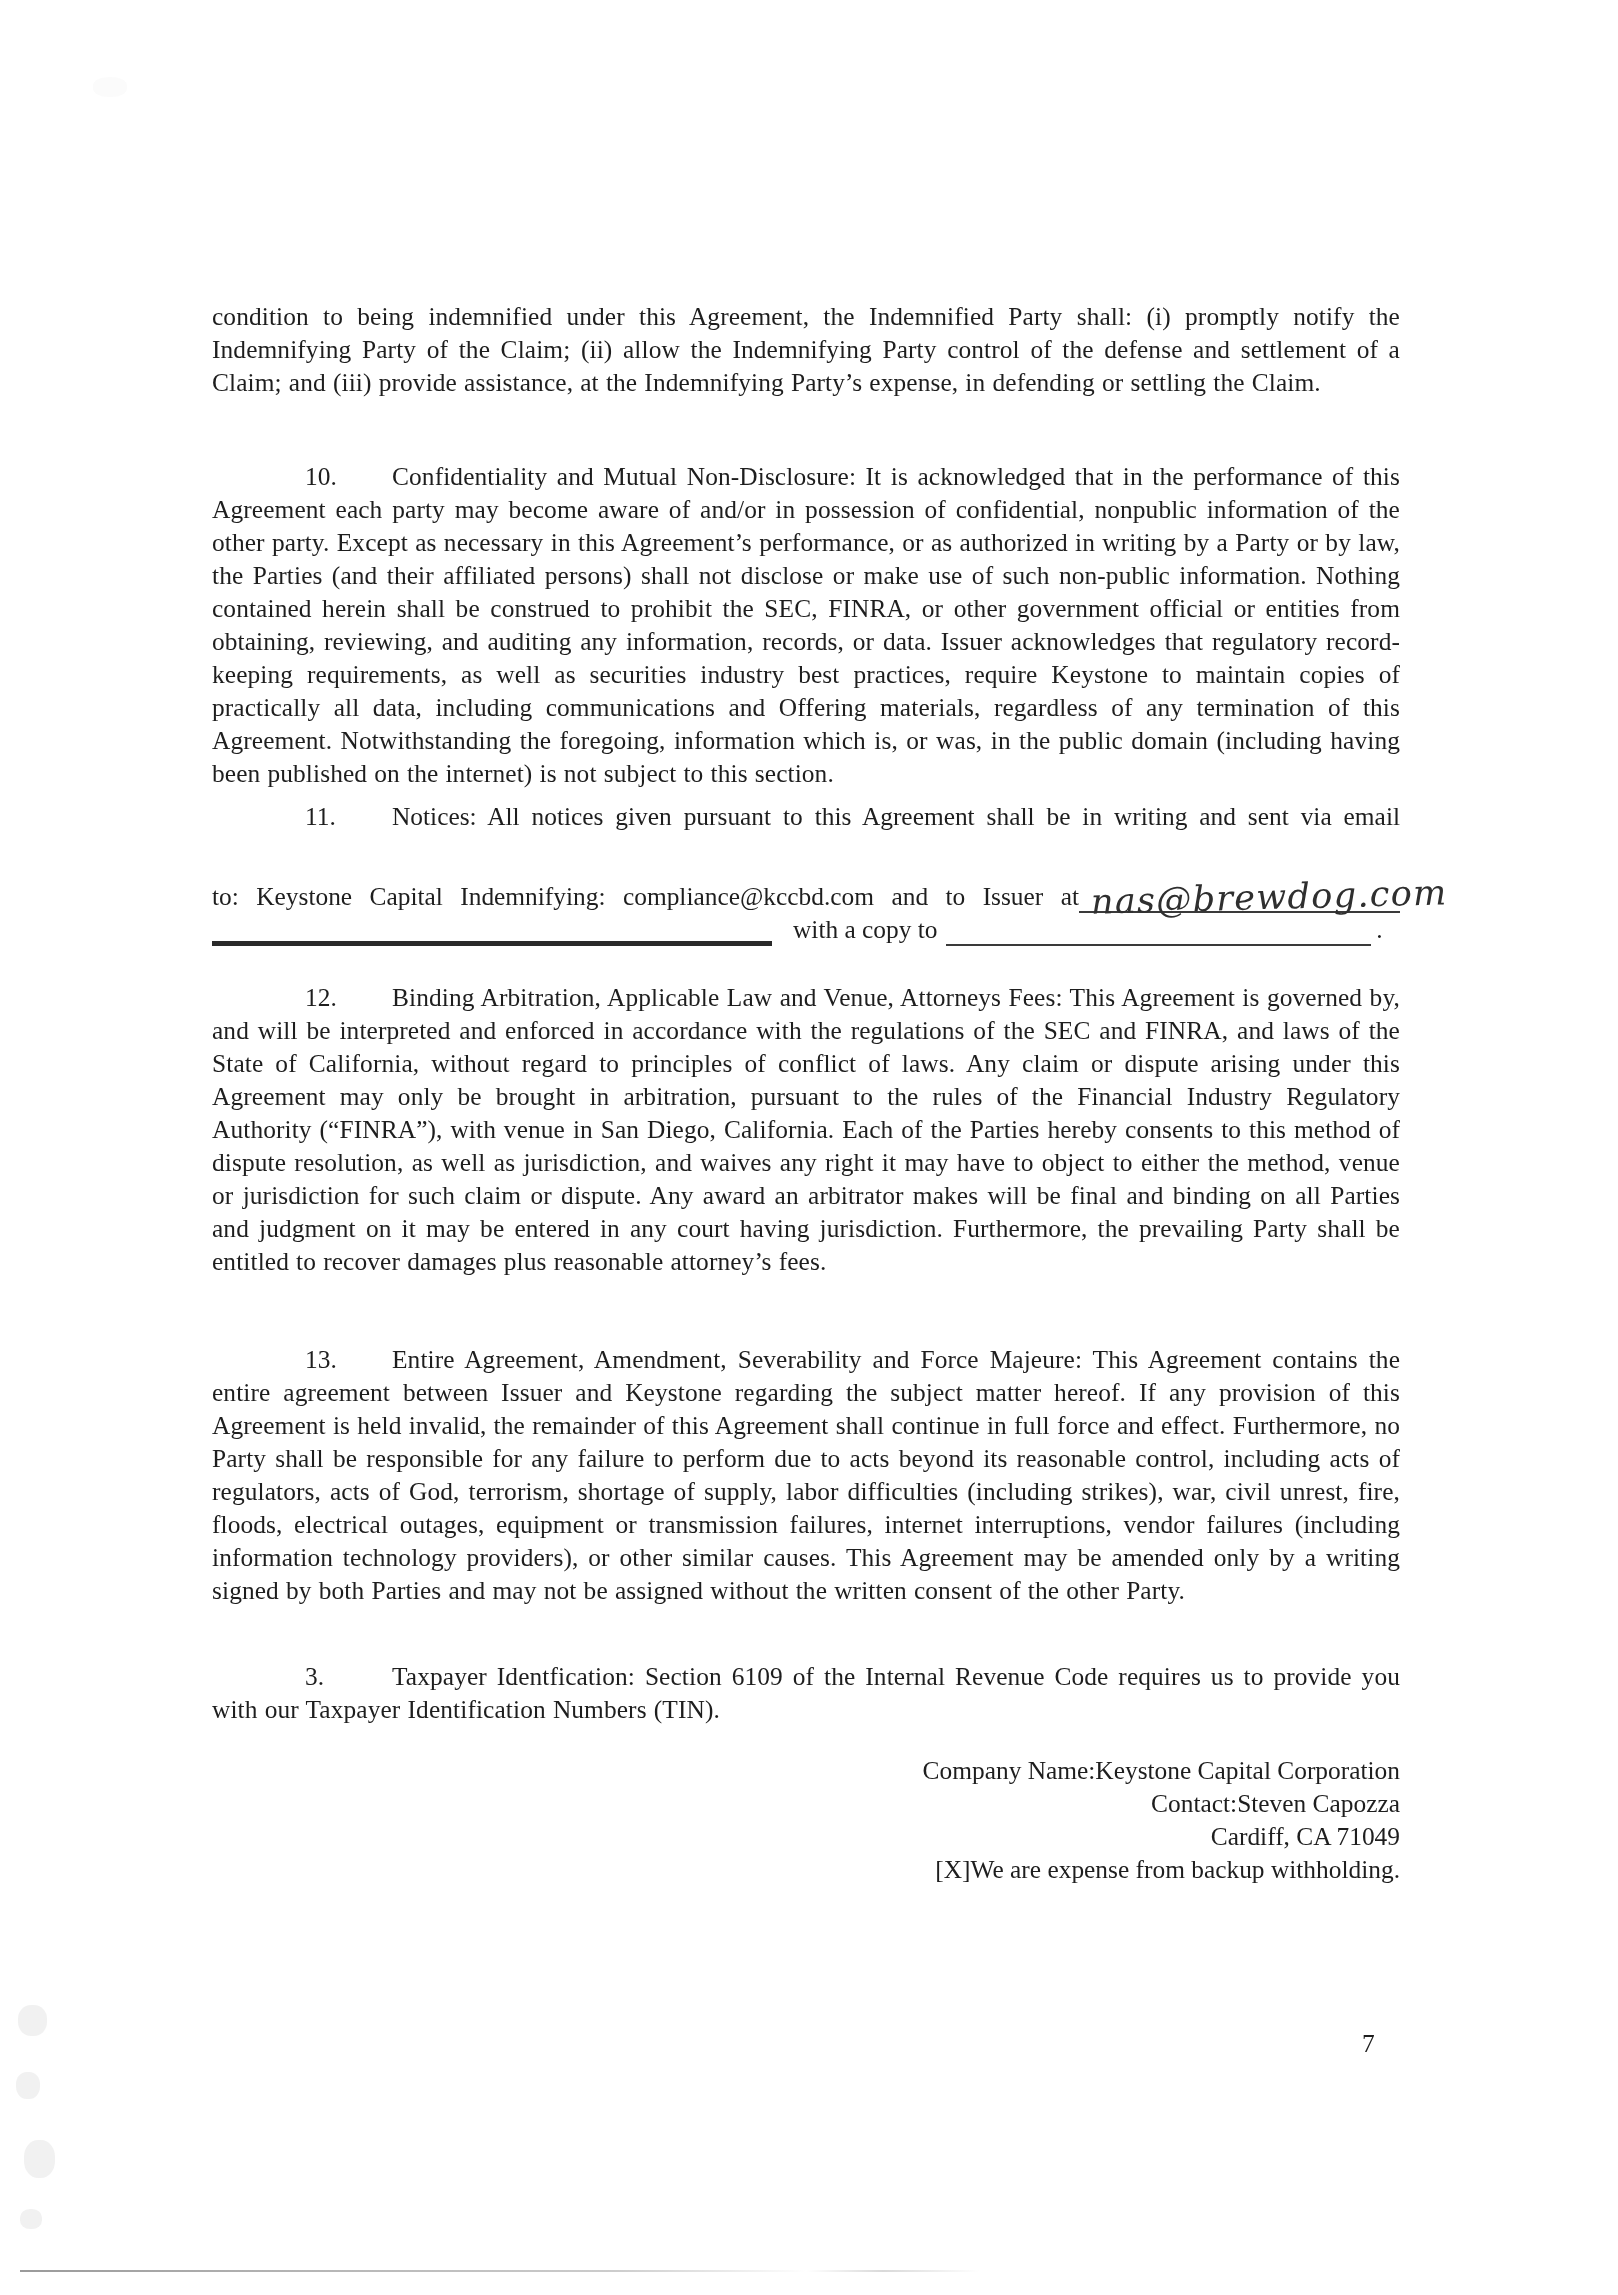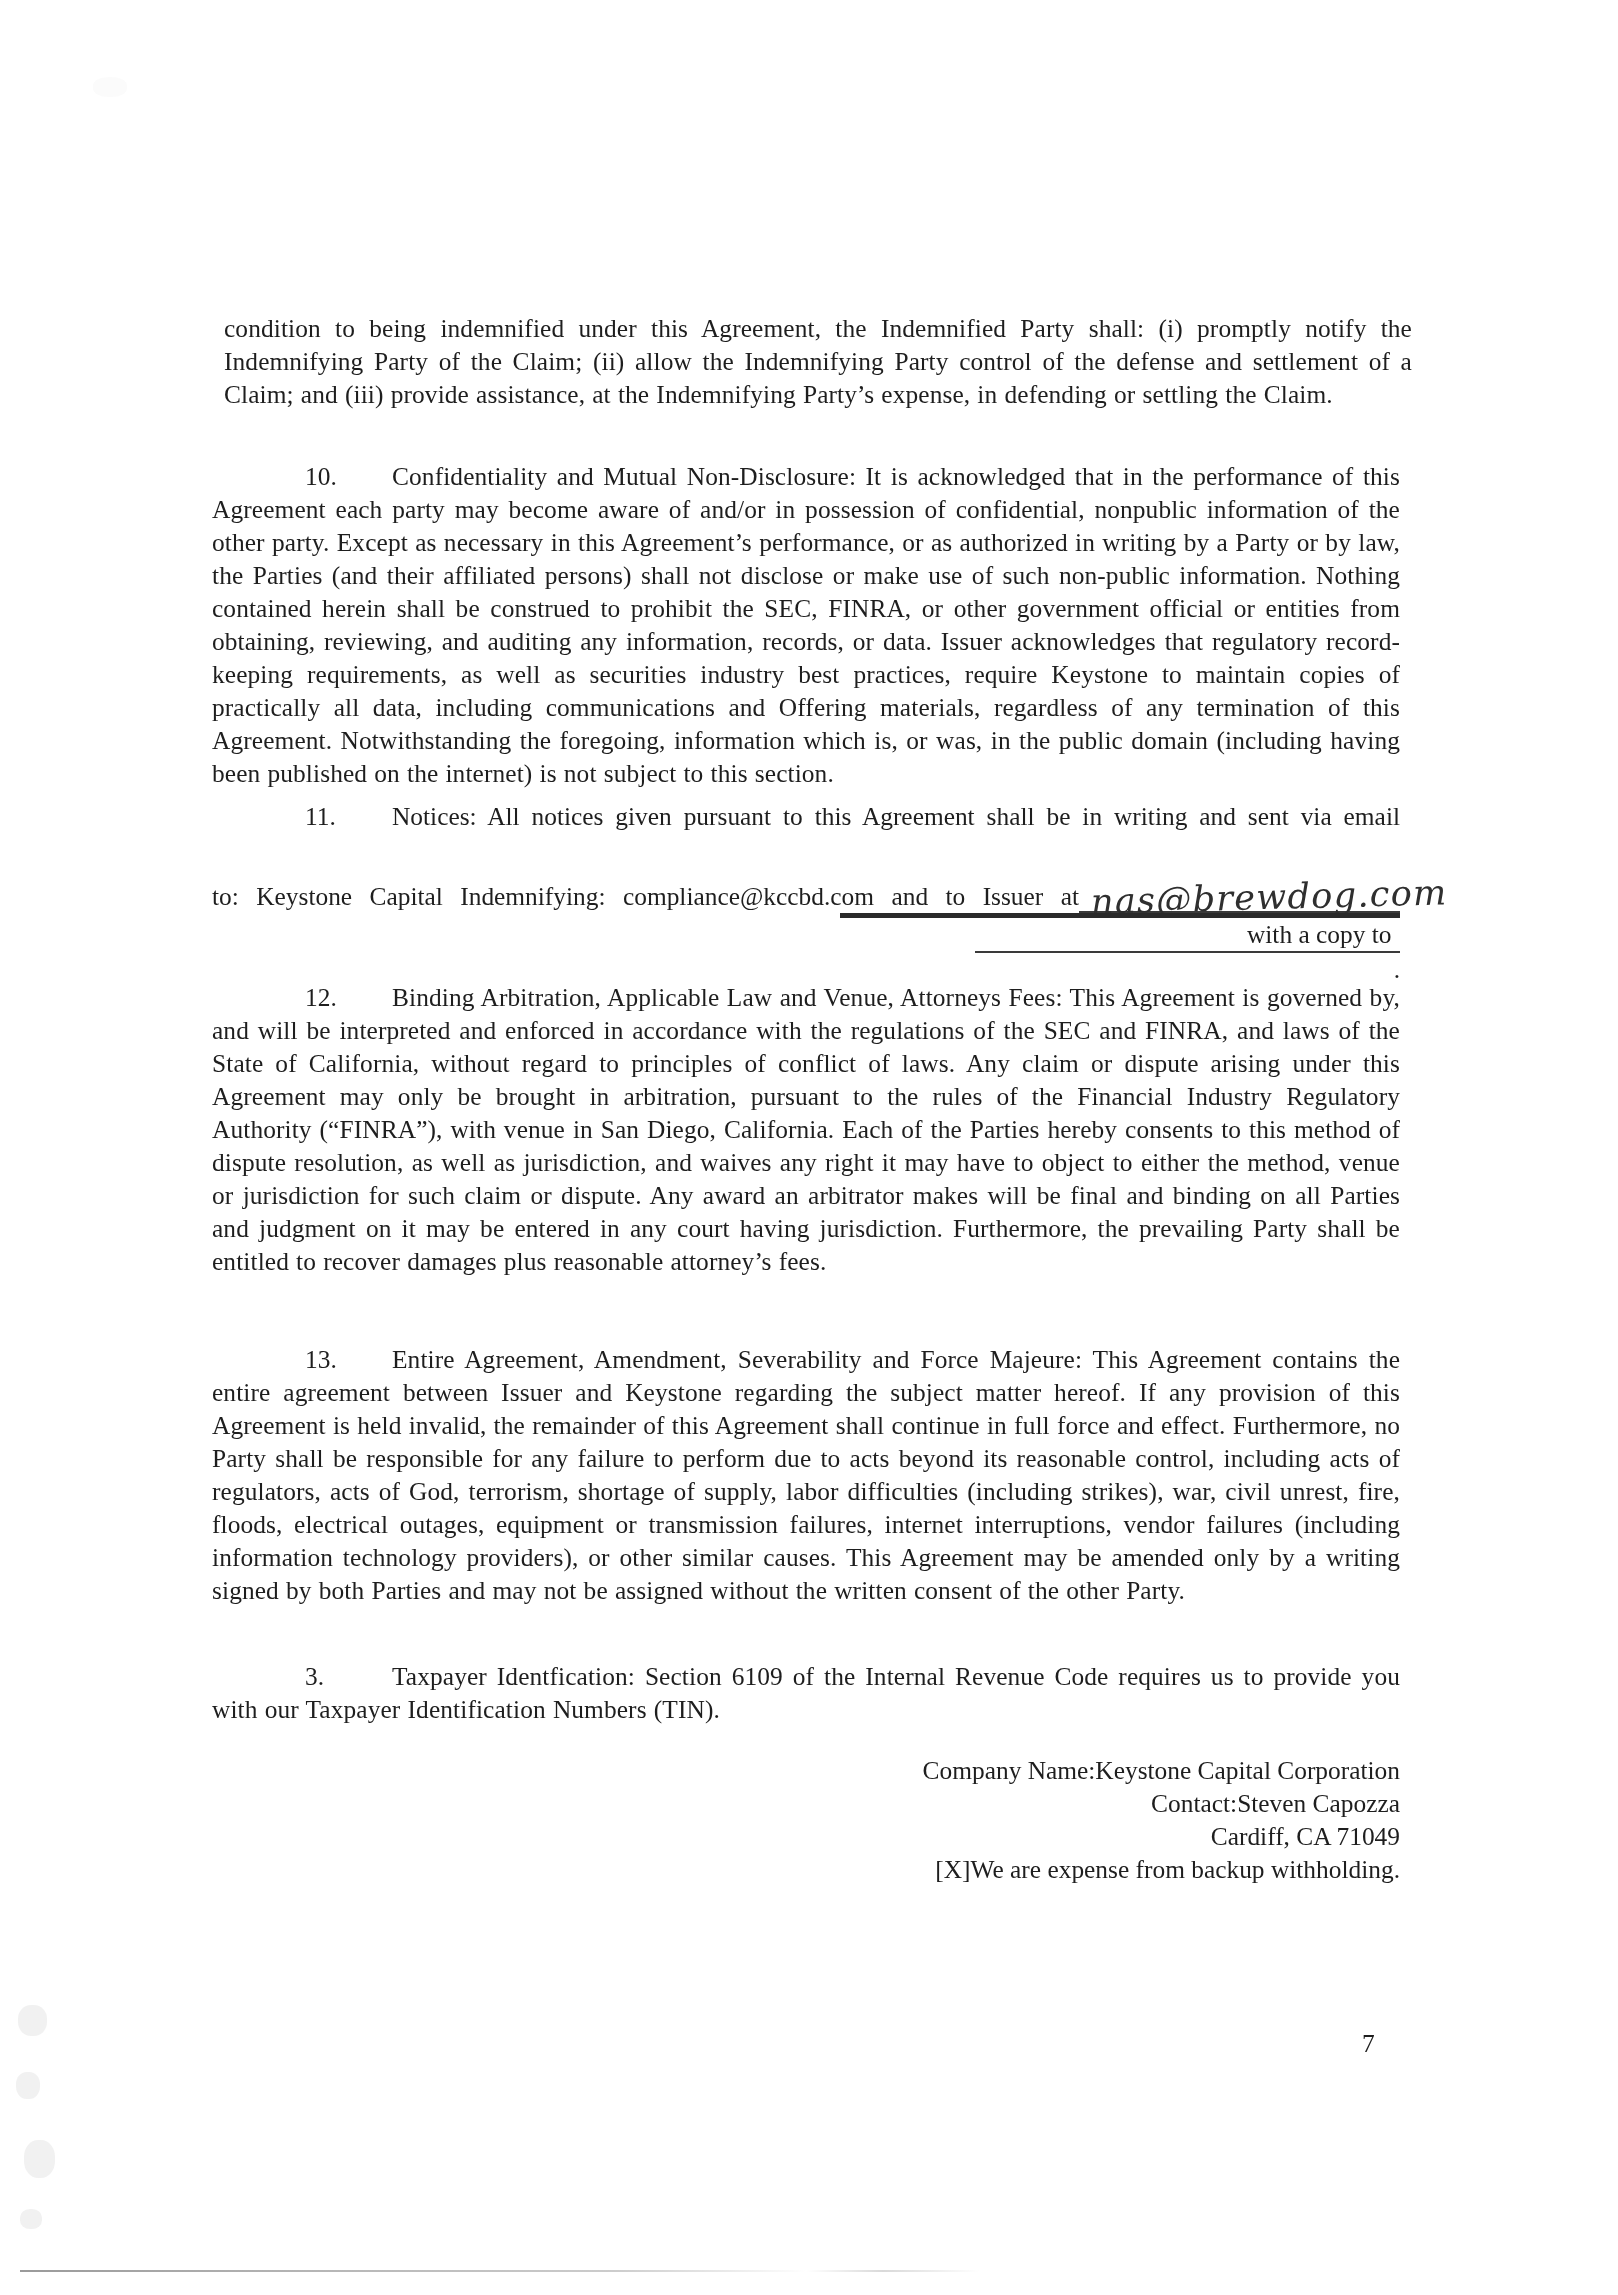--- a/index.html
+++ b/index.html
@@ -66,21 +66,20 @@
   }
   .copy-line {
     position: absolute;
     left: 212px;
     width: 1188px;
     height: 33px;
     display: flex;
     align-items: flex-end;
     font-size: 25.4px;
     line-height: 33px;
-    flex-direction: column;
   }
   .blank-left {
     width: 560px;
     height: 30px;
     border-bottom: 5.2px solid #2a2a2a;
   }
   .blank-right {
     width: 425px;
     height: 30px;
     border-bottom: 2.6px solid #3a3a3a;
@@ -123,21 +122,21 @@
   .smudge.s2 { left: 16.3px; top: 2072px; width: 23.5px; height: 27px; }
   .smudge.s3 { left: 23.5px; top: 2140px; width: 31px; height: 38px; }
   .smudge.s4 { left: 19.6px; top: 2209px; width: 22px; height: 19.6px; }
   .smudge.s5 { left: 93px; top: 77px; width: 34px; height: 19.6px; background: #fafafa; }
 </style>
 </head>
 <body>
 
 <div class="page">
 
-  <p class="block" style="top:300px; margin:12px;">condition to being indemnified under this Agreement, the Indemnified Party shall: (i) promptly notify the Indemnifying Party of the Claim; (ii) allow the Indemnifying Party control of the defense and settlement of a Claim; and (iii) provide assistance, at the Indemnifying Party’s expense, in defending or settling the Claim.</p>
+  <p class="block" style="top:300px; margin:0;">condition to being indemnified under this Agreement, the Indemnified Party shall: (i) promptly notify the Indemnifying Party of the Claim; (ii) allow the Indemnifying Party control of the defense and settlement of a Claim; and (iii) provide assistance, at the Indemnifying Party’s expense, in defending or settling the Claim.</p>
 
   <p class="block indent" style="top:460px; margin:0;"><span class="num">10.</span><span>Confidentiality and Mutual Non-Disclosure: It is acknowledged that in the performance of this Agreement each party may become aware of and/or in possession of confidential, nonpublic information of the other party. Except as necessary in this Agreement’s performance, or as authorized in writing by a Party or by law, the Parties (and their affiliated persons) shall not disclose or make use of such non-public information. Nothing contained herein shall be construed to prohibit the SEC, FINRA, or other government official or entities from obtaining, reviewing, and auditing any information, records, or data. Issuer acknowledges that regulatory record-keeping requirements, as well as securities industry best practices, require Keystone to maintain copies of practically all data, including communications and Offering materials, regardless of any termination of this Agreement. Notwithstanding the foregoing, information which is, or was, in the public domain (including having been published on the internet) is not subject to this section.</span></p>
 
   <div class="line-just indent" style="top:800px;"><span class="num">11.</span><span>Notices: All notices given pursuant to this Agreement shall be in writing and sent via email</span></div>
 
   <div class="line-just" style="top:880px;"><span>to: Keystone Capital Indemnifying: compliance@kccbd.com and to Issuer at</span><span class="email-blank"><span class="handwriting">nas@brewdog.com</span></span></div>
 
   <div class="copy-line" style="top:913px;">
     <span class="blank-left"></span>
     <span class="copy-label">with a copy to</span>

